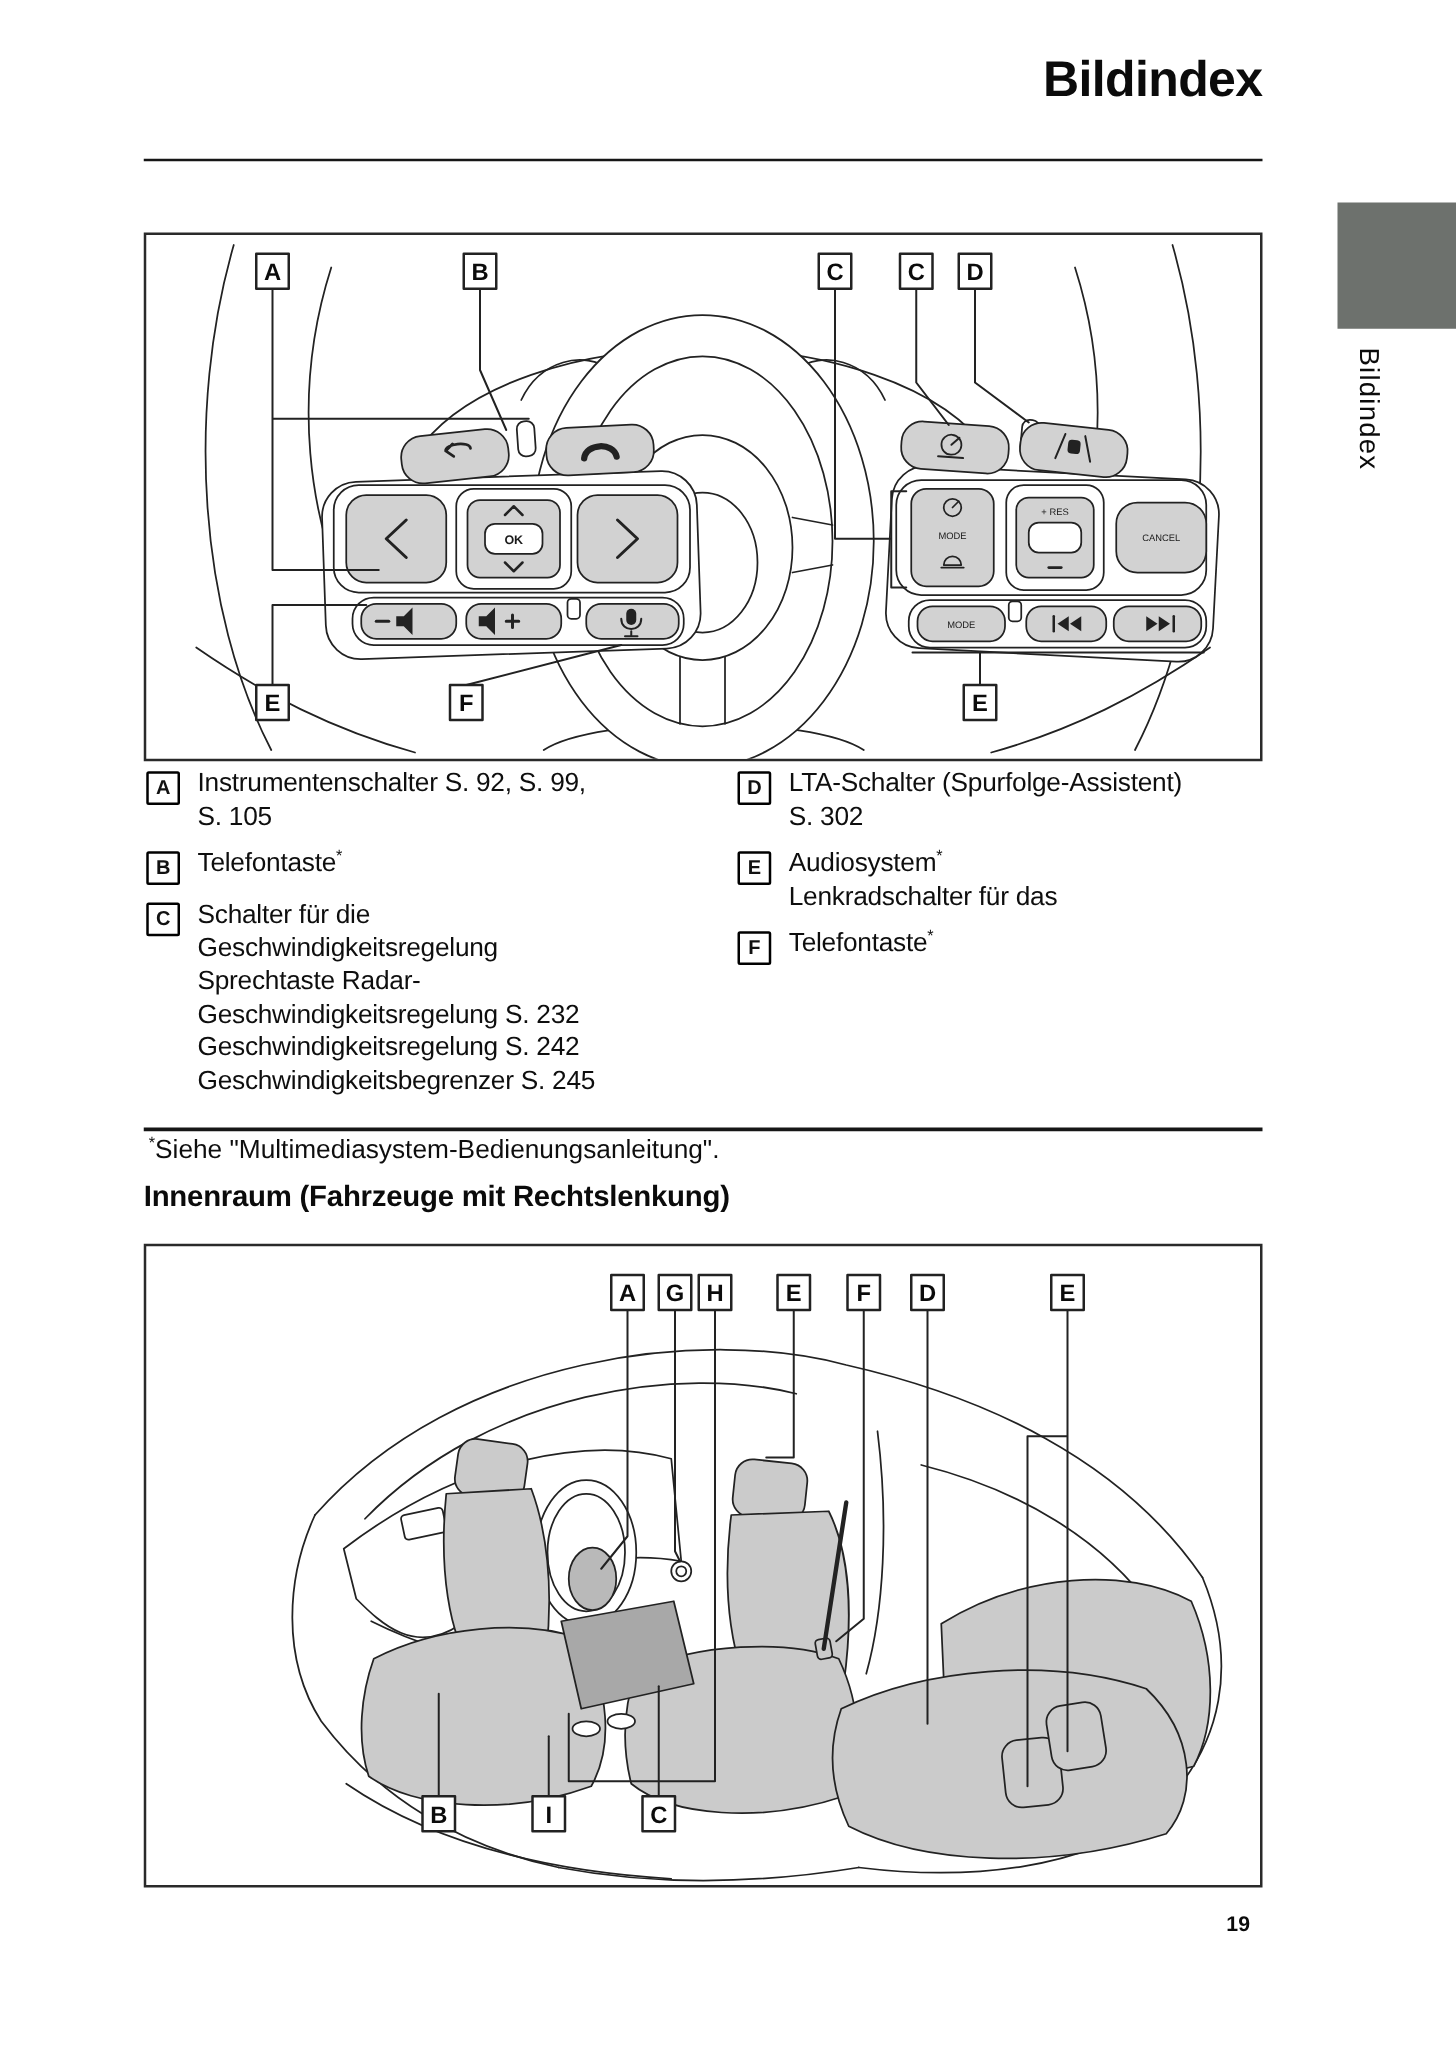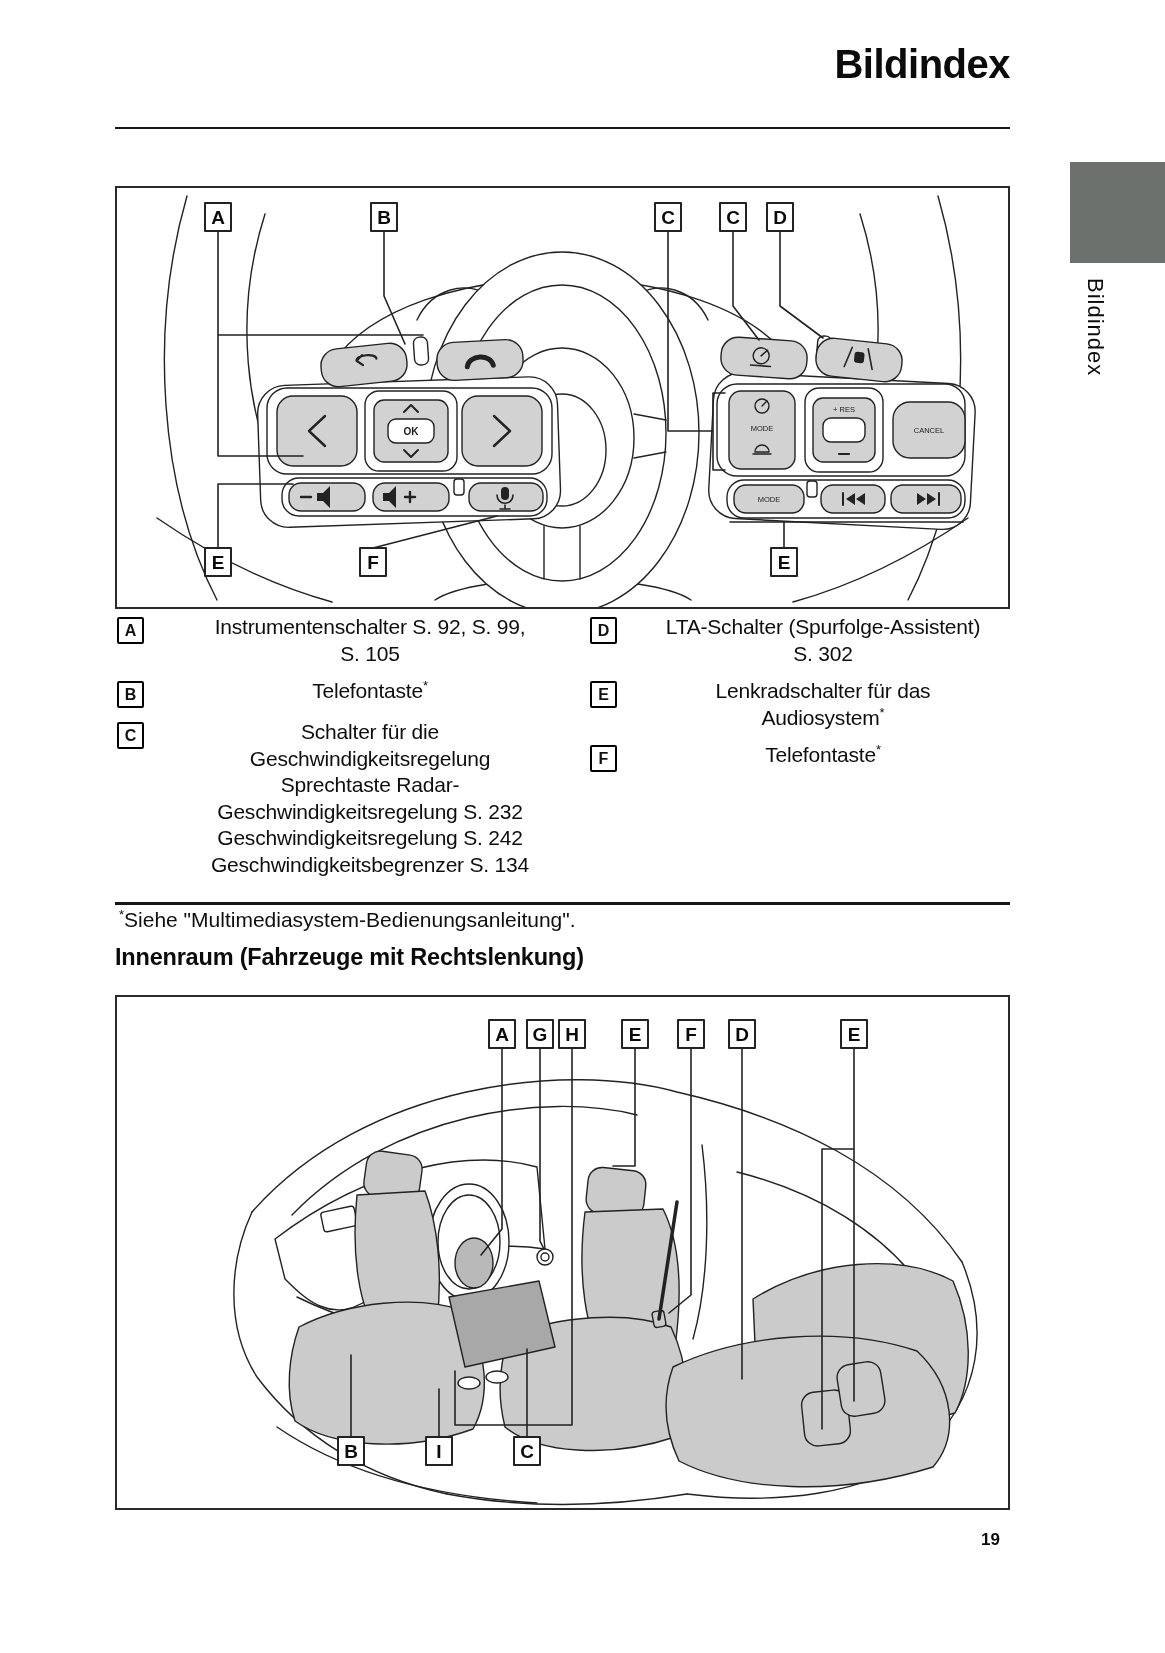--- a/index.html
+++ b/index.html
@@ -15,21 +15,21 @@
   .frame{position:absolute;left:115px;width:895px;border:2px solid #2a2a2a;background:#fff;box-sizing:border-box;}
   .frame1{top:186px;height:423px;}
   .frame2{top:995px;height:515px;}
   .frame svg{display:block;width:100%;height:100%;}
   .legend-col{position:absolute;top:614px;}
   .legend-left{left:117px;width:465px;}
   .legend-right{left:590px;width:425px;}
   .lg-item{display:flex;align-items:flex-start;margin-bottom:11px;}
   .lg-key{flex:0 0 auto;width:23px;height:23px;border:2px solid #000;border-radius:2px;
     font-weight:bold;font-size:16px;line-height:23px;text-align:center;margin-top:3px;margin-right:14px;background:#fff;}
-  .lg-lines{flex:1 1 auto;text-align:center;}
+  .lg-lines{flex:1 1 auto;}
   .lg-line{font-size:21px;line-height:26.5px;letter-spacing:-0.2px;color:#0e0e0e;}
   sup.star{font-size:13px;line-height:0;vertical-align:super;}
   .footnote{position:absolute;left:119px;top:908px;font-size:21px;color:#0e0e0e;}
   .interior-heading{position:absolute;left:115px;top:944px;font-size:23.5px;font-weight:bold;letter-spacing:-0.2px;color:#0b0b0b;}
   .page-number{position:absolute;right:165px;top:1530px;font-size:17px;font-weight:bold;color:#0b0b0b;}
   
   text.co{font-family:"Liberation Sans","DejaVu Sans",sans-serif;font-weight:bold;font-size:19px;fill:#0b0b0b;text-anchor:middle;}
   text.btn{font-family:"Liberation Sans","DejaVu Sans",sans-serif;fill:#1a1a1a;text-anchor:middle;}
 </style>
 </head>
@@ -211,38 +211,38 @@
       </div>
     </div>
     <div class="lg-item">
       <span class="lg-key">C</span>
       <div class="lg-lines">
         <div class="lg-line"><span>Schalter für die</span></div>
         <div class="lg-line"><span>Geschwindigkeitsregelung</span></div>
         <div class="lg-line"><span>Sprechtaste Radar-</span></div>
         <div class="lg-line"><span>Geschwindigkeitsregelung S. 232</span></div>
         <div class="lg-line"><span>Geschwindigkeitsregelung S. 242</span></div>
-        <div class="lg-line"><span>Geschwindigkeitsbegrenzer S. 134</span></div>
+        <div class="lg-line"><span>Geschwindigkeitsbegrenzer S. 245</span></div>
       </div>
     </div>
   </div>
 
   <div class="legend-col legend-right">
     <div class="lg-item">
       <span class="lg-key">D</span>
       <div class="lg-lines">
         <div class="lg-line"><span>LTA-Schalter (Spurfolge-Assistent)</span></div>
         <div class="lg-line"><span>S. 302</span></div>
       </div>
     </div>
     <div class="lg-item">
       <span class="lg-key">E</span>
       <div class="lg-lines">
+        <div class="lg-line"><span>Audiosystem</span><sup class="star">*</sup></div>
         <div class="lg-line"><span>Lenkradschalter für das</span></div>
-        <div class="lg-line"><span>Audiosystem</span><sup class="star">*</sup></div>
       </div>
     </div>
     <div class="lg-item">
       <span class="lg-key">F</span>
       <div class="lg-lines">
         <div class="lg-line"><span>Telefontaste</span><sup class="star">*</sup></div>
       </div>
     </div>
   </div>
 

